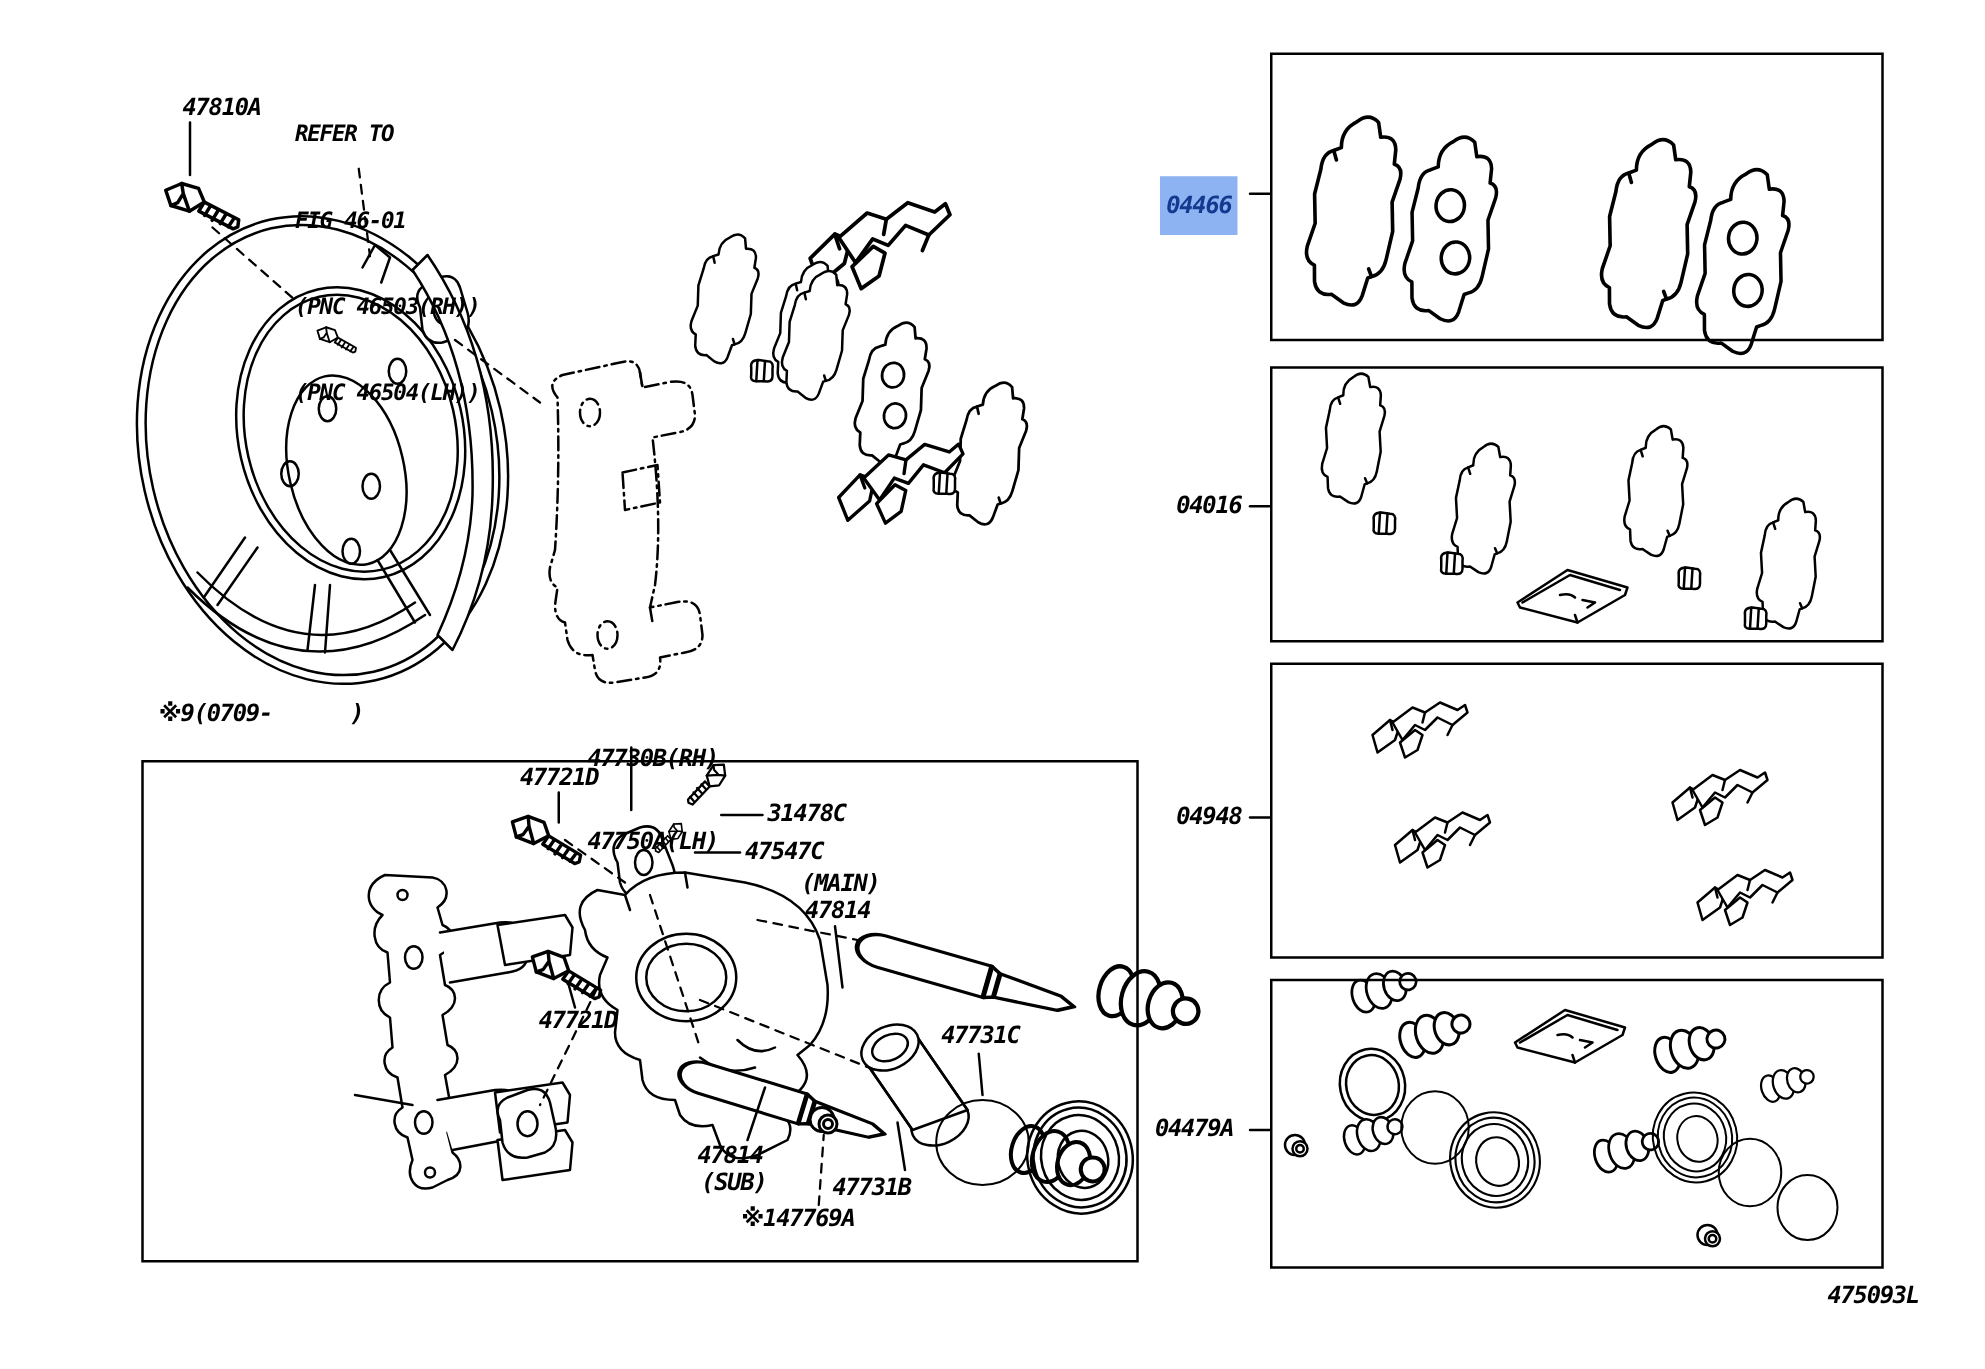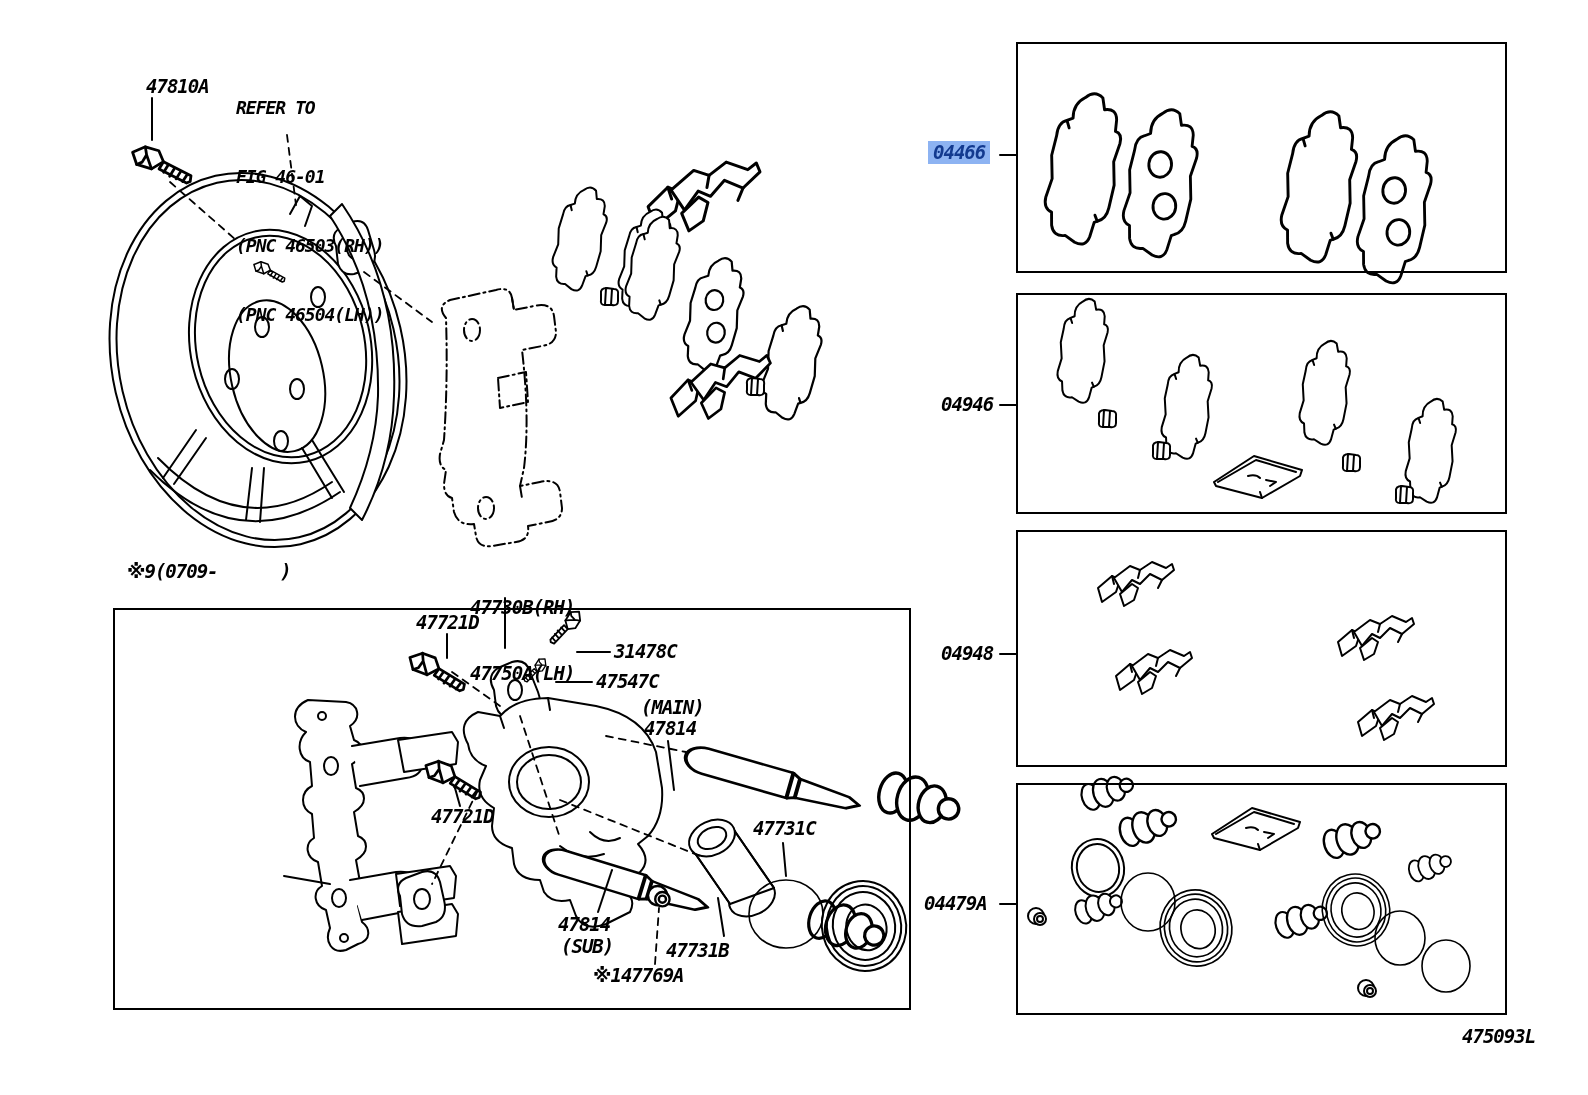--- a/index.html
+++ b/index.html
@@ -11,21 +11,21 @@
   svg .fillw{fill:#ffffff;}
   svg .thin{stroke-width:1.6;}
   svg .ln{stroke-width:2;}
   svg .dash{stroke-dasharray:7 6;stroke-width:1.8;}
   svg .dd{stroke-dasharray:11 4 2 4;}
   .lbl{position:absolute;font-weight:bold;font-size:19px;line-height:21px;color:#000;
        white-space:pre;letter-spacing:-1px;}
   .lbl2{line-height:22px;}
   .note{font-size:18px;line-height:23px;}
   .box{position:absolute;border:2px solid #000;background:transparent;}
-  .hl{background:var(--hl-bg,#8db3f2);color:var(--hl-text,#133a8f);padding:1px 5px;}
+  .hl{background:var(--hl-bg,#8db3f2);color:var(--hl-text,#133a8f);padding:13px 5px;}
 </style>
 </head>
 <body>
 
 <div id="canvas">
 
   <svg id="art" width="1588" height="1095" viewBox="0 0 1588 1095">
     <defs>
       <g id="padB">
         <path class="fillw" d="M25,4 Q31,-2 37,3 L39,11 Q47,9 48,17 L48,25 Q53,26 52,33 L49,46 51,62 49,78 Q48,86 42,88 L40,89 38,99 Q36,107 28,104 L21,100 Q13,102 11,94 L10,85 Q4,83 5,75 L8,62 6,46 8,32 Q8,23 14,21 L18,19 Q17,9 25,4 Z"></path>
@@ -322,21 +322,21 @@
 
   <div class="lbl" style="left:558px;top:914px;">47814</div>
   <div class="lbl" style="left:561px;top:936px;">(SUB)</div>
 
   <div class="lbl" style="left:666px;top:940px;text-align:right;">47731B</div>
 
   <div class="lbl" style="left:593px;top:965px;">※147769A</div>
 
   <div class="lbl hl" style="left:928px;top:141px;"><span>04466</span></div>
 
-  <div class="lbl" style="left:941px;top:394px;"><span>04946</span></div>
+  <div class="lbl" style="left:941px;top:394px;"><span>04016</span></div>
 
   <div class="lbl" style="left:941px;top:643px;"><span>04948</span></div>
 
   <div class="lbl" style="left:924px;top:893px;"><span>04479A</span></div>
 
   <div class="lbl" style="left:1462px;top:1026px;">475093L</div>
 
 </div>
 
 </body></html>

